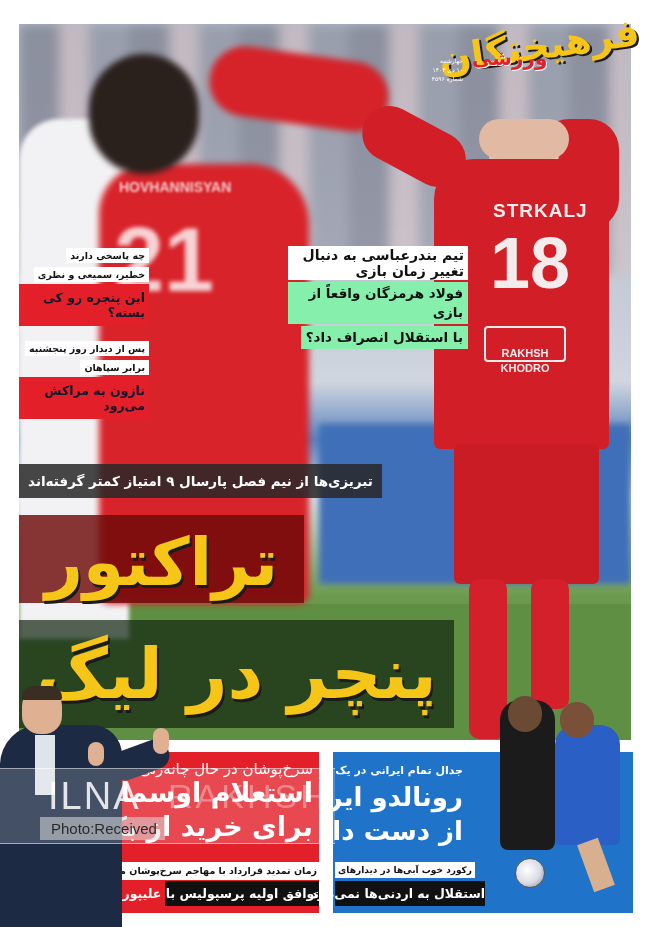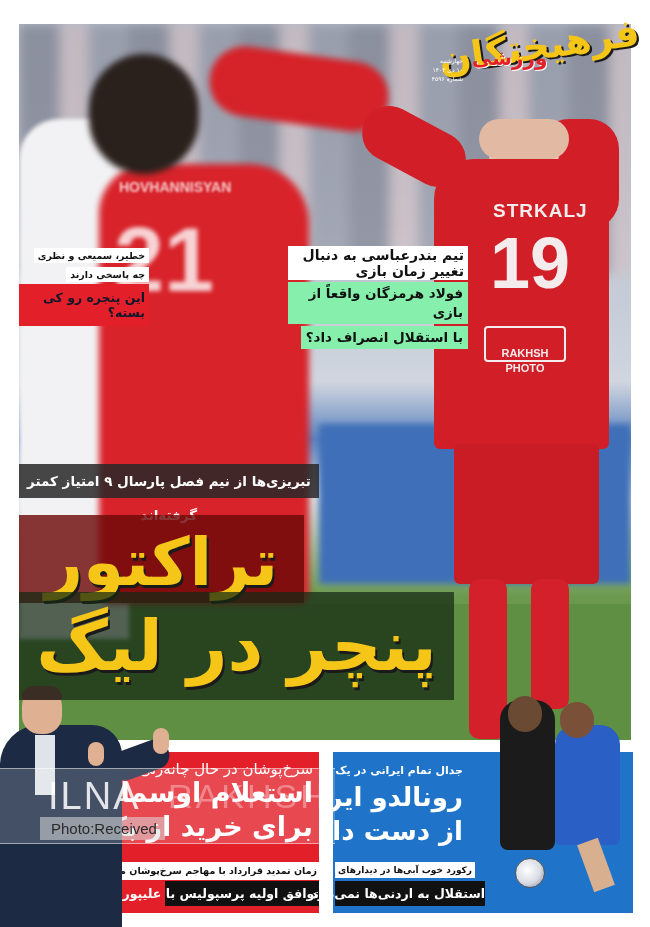--- a/index.html
+++ b/index.html
@@ -62,25 +62,25 @@
 
   .story-left-2 { position: absolute; left: 19px; top: 337px; text-align: right; width: 130px; }
   .story-left-2 .kicker { font-size: 9.5px; line-height: 13px; }
   .story-left-2 .hl-red { font-size: 12.5px; margin-top: 2px; }
 
   .story-center { position: absolute; left: 288px; top: 246px; width: 180px; text-align: right; }
   .story-center .kicker { font-size: 14px; }
   .story-center .hl-yellow { font-size: 13.5px; line-height: 19px; margin-top: 2px; }
 
   
-  .headline-kicker { position: absolute; left: 19px; top: 464px; width: 300px; height: 34px; background: rgba(40,40,40,0.85); color: #fff;
+  .headline-kicker { position: absolute; left: 19px; top: 464px; width: 363px; height: 34px; background: rgba(40,40,40,0.85); color: #fff;
     font-size: 13.5px; font-weight: bold; text-align: center; line-height: 34px; }
   .headline-1 { position: absolute; left: 19px; top: 515px; width: 285px; height: 88px; background: rgba(110,10,10,0.82);
     color: #f5c518; font: bold 66px "DejaVu Sans", sans-serif; text-align: center; line-height: 96px; text-shadow: 2px 3px 0 #1a1a1a; }
-  .headline-2 { position: absolute; left: 19px; top: 592px; width: 435px; height: 108px; background: rgba(20,40,20,0.72);
+  .headline-2 { position: absolute; left: 19px; top: 620px; width: 435px; height: 108px; background: rgba(20,40,20,0.72);
     color: #f5c518; font: bold 70px "DejaVu Sans", sans-serif; text-align: center; line-height: 108px; text-shadow: 2px 3px 0 #1a1a1a; }
 
   
   .box-red { position: absolute; left: 92px; top: 752px; width: 227px; height: 161px; background: #e3202a; }
   .box-red .kicker-w { position: absolute; right: 6px; top: 8px; font-size: 15px; color: #fff; font-weight: normal; white-space: nowrap; }
   .box-red .big { position: absolute; right: 6px; top: 24px; font-size: 27px; color: #fff; font-weight: bold; line-height: 34px; text-align: right; white-space: nowrap; }
   .strip-white { position: absolute; left: 92px; top: 862px; width: 227px; height: 18px; background: #fff; font-size: 9.5px; font-weight: bold; color: #111; text-align: right; padding-right: 2px; line-height: 18px; white-space: nowrap; overflow: hidden; }
   .strip-black { position: absolute; left: 165px; top: 881px; width: 154px; height: 25px; background: #111; font-size: 12.5px; font-weight: bold; color: #fff; text-align: center; line-height: 25px; white-space: nowrap; }
 
   .box-blue { position: absolute; left: 333px; top: 752px; width: 300px; height: 161px; background: #1f74c9; overflow: hidden; }
@@ -134,40 +134,45 @@
     <div class="pl-right-arm-r"></div>
     <div class="pl-right-head"></div>
     <div class="pl-right-hands"></div>
     <div class="pl-right-shirt"></div>
     <div class="pl-right-shorts"></div>
     <div class="pl-right-leg-l"></div>
     <div class="pl-right-leg-r"></div>
   </div>
 
   <div class="pl-right-name">STRKALJ</div>
-  <div class="pl-right-number">19</div>
+  <div class="pl-right-number">18</div>
   <div class="sponsor">
     <div>RAKHSH</div>
-    <div>PHOTO</div>
+    <div>KHODRO</div>
   </div>
 
   <div class="masthead">
     <div class="logo-main">فرهیختگان</div>
     <div class="logo-sub">ورزشی</div>
   </div>
   <div class="issue">
     <div>چهارشنبه</div>
     <div>۱۰ دی ۱۴۰۳</div>
     <div>شماره ۴۵۹۶</div>
   </div>
 
   <div class="story-left-1">
+    <div><span class="kicker">چه پاسخی دارند</span></div>
     <div><span class="kicker">خطیر، سمیعی و نظری</span></div>
-    <div><span class="kicker">چه پاسخی دارند</span></div>
     <div><span class="hl-red">این پنجره رو کی بسته؟</span></div>
+  </div>
+  <div class="story-left-2">
+    <div><span class="kicker">پس از دیدار روز پنجشنبه</span></div>
+    <div><span class="kicker">برابر سپاهان</span></div>
+    <div><span class="hl-red">نازون به مراکش می‌رود</span></div>
   </div>
 
   <div class="story-center">
     <div><span class="kicker">تیم بندرعباسی به دنبال تغییر زمان بازی</span></div>
     <div><span class="hl-yellow">فولاد هرمزگان واقعاً از بازی</span></div>
     <div><span class="hl-yellow">با استقلال انصراف داد؟</span></div>
   </div>
 
   <div class="headline-kicker">تبریزی‌ها از نیم فصل پارسال ۹ امتیاز کمتر گرفته‌اند</div>
   <div class="headline-1">تراکتور</div>

